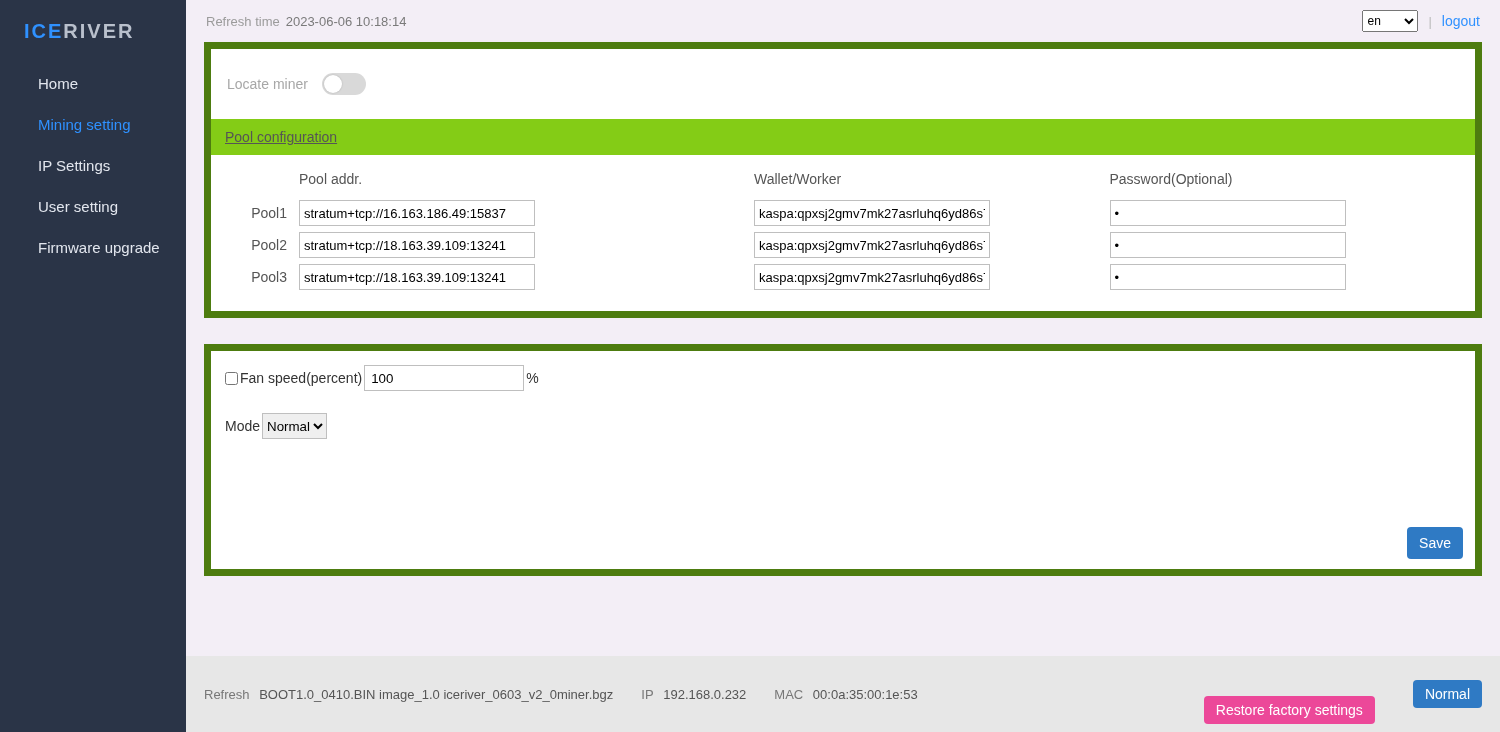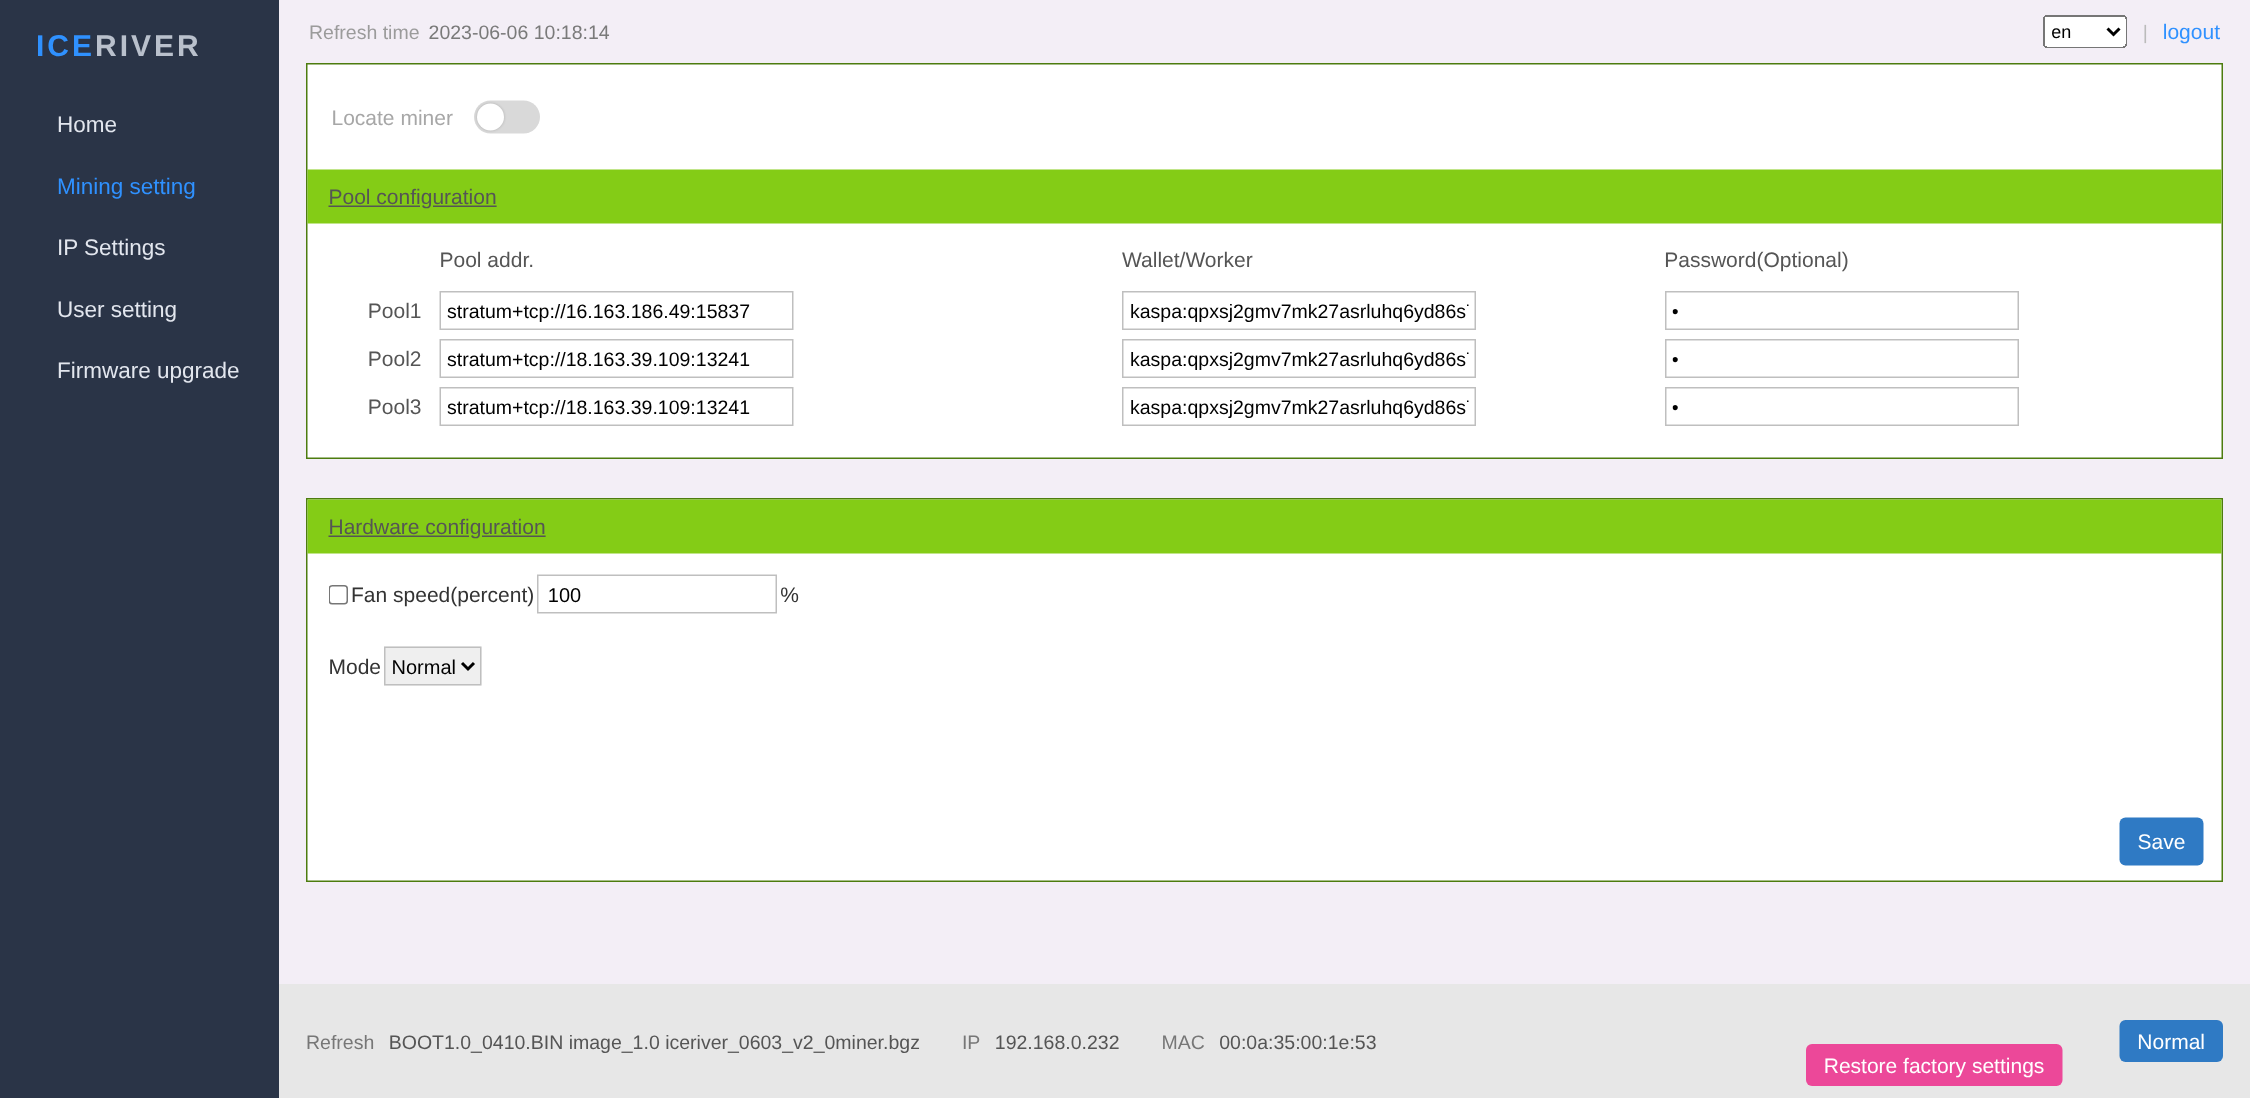--- a/index.html
+++ b/index.html
@@ -64,21 +64,21 @@
     width: 56px;
   }
   .top-divider { color: #bbb; margin: 0 10px; }
   .logout { color: #2f91ff; cursor: pointer; text-decoration: none; font-size: 14px; }
   .content {
     margin: 0 18px 18px 18px;
     flex: 1;
   }
   .panel {
     background: #fff;
-    border: 1px solid #4d7c0f;
+    border: 7px solid #4d7c0f;
     margin-bottom: 26px;
   }
   .locate-row {
     padding: 24px 16px;
     display: flex;
     align-items: center;
     gap: 14px;
     color: #a7a7a7;
   }
   .switch {
@@ -246,21 +246,20 @@
                 <td><input type="text" value="stratum+tcp://18.163.39.109:13241" style=""></td>
                 <td><input type="text" value="kaspa:qpxsj2gmv7mk27asrluhq6yd86s75" style=""></td>
                 <td><input type="text" value="•" style=""></td>
               </tr>
             </tbody>
           </table>
         </div>
       </div>
 
       <div class="panel">
-        <div class="section-header">Hardware configuration</div>
         <div class="hw-body">
           <div class="hw-row">
             <input type="checkbox" style="">
             <span>Fan speed(percent)</span>
             <input type="text" value="100" style="">
             <span>%</span>
           </div>
           <div class="hw-row">
             <span>Mode</span>
             <select>

